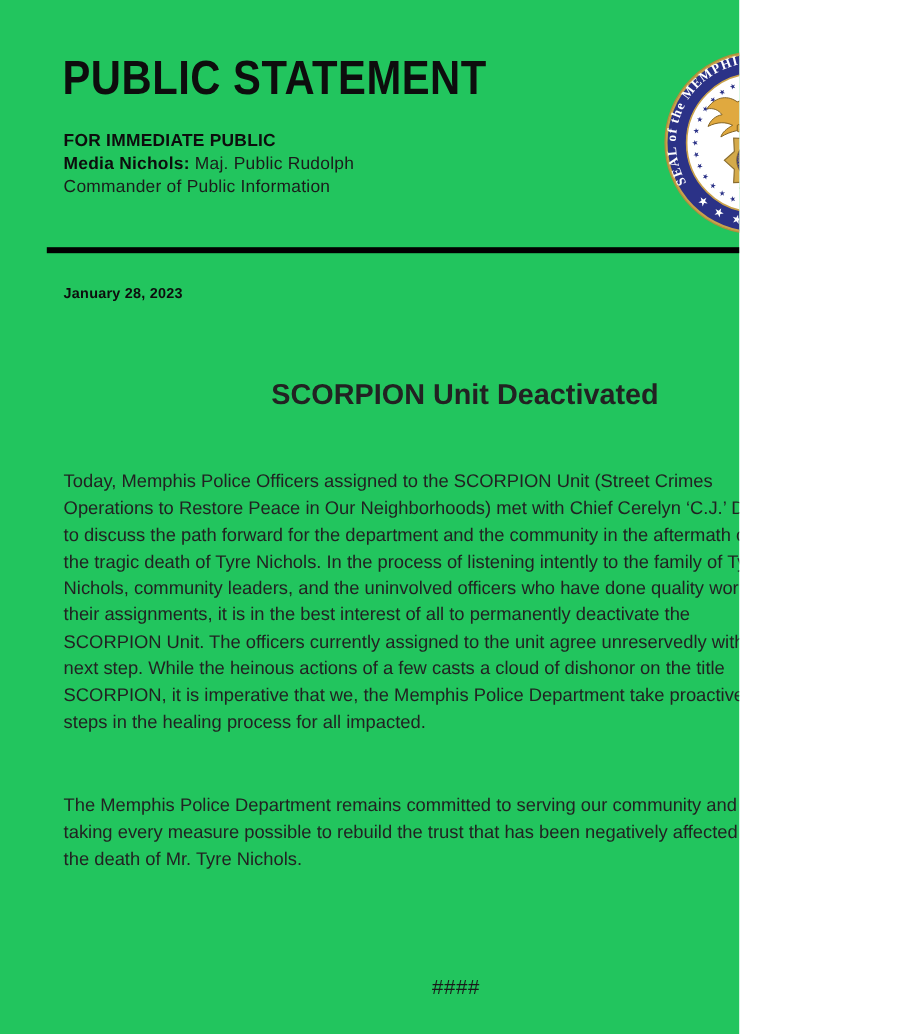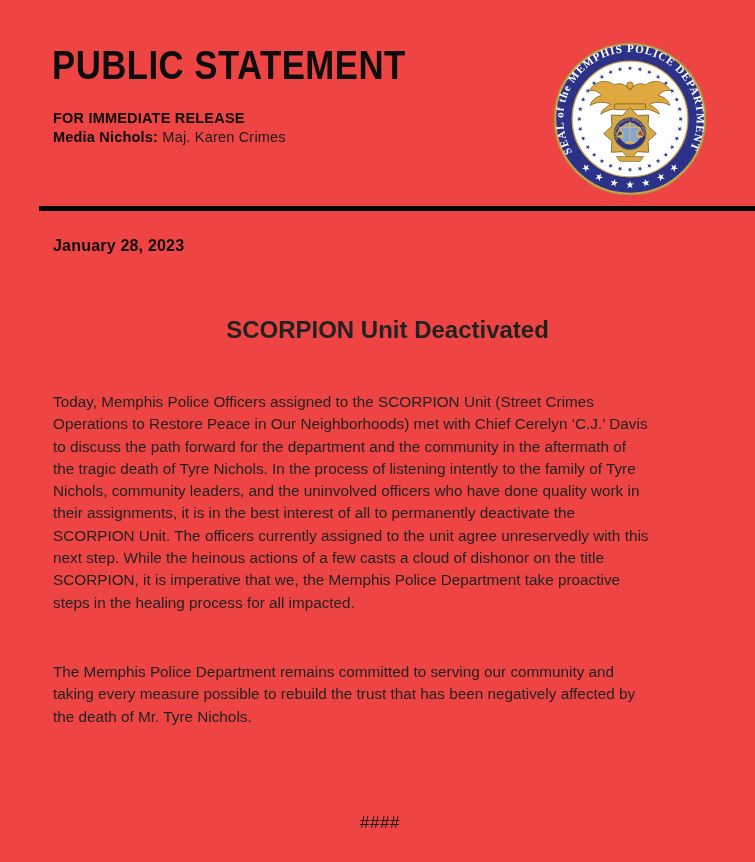--- a/index.html
+++ b/index.html
@@ -1,57 +1,58 @@
 <!DOCTYPE html>
 <html><head>
 <meta charset="utf-8">
 <style>
   html,body{margin:0;padding:0;background:#ffffff;}
   .page{
-    position:relative;width:755px;height:862px;background:#ef4444;
+    position:relative;width:616px;height:862px;background:#22c55e;
     font-family:"Liberation Sans",sans-serif;color:#000;overflow:hidden;
   }
   .doc-title{
     position:absolute;left:52px;top:45px;margin:0;
     font-size:40px;font-weight:700;line-height:1;white-space:nowrap;
     transform:scaleX(0.87);transform-origin:0 50%;letter-spacing:0.5px;color:#0d0d0d;
   }
   .contact{
     position:absolute;left:53px;top:109px;font-size:14.5px;line-height:18.8px;color:#1b1b1b;
     letter-spacing:0.2px;
   }
   .contact .b{font-weight:700;color:#0d0d0d;}
   .contact .gap{display:inline-block;width:14px;}
   .rule{position:absolute;left:39px;top:206px;width:716px;height:5px;background:#000;}
-  .date{position:absolute;left:53px;top:237px;font-size:16px;font-weight:700;letter-spacing:0.2px;color:#0d0d0d;}
+  .date{position:absolute;left:53px;top:237px;font-size:12px;font-weight:700;letter-spacing:0.2px;color:#0d0d0d;}
   .headline{position:absolute;left:10px;top:316px;width:755px;margin:0;text-align:center;
     font-size:24px;font-weight:700;color:#222;}
   .para{
     position:absolute;left:53px;width:685px;margin:0;
     font-size:15.3px;line-height:22.3px;color:#222;white-space:pre-line;
   }
   #para1{top:391px;}
   #para2{top:661px;}
   .endmark{position:absolute;left:0;top:813px;width:760px;text-align:center;
     font-size:17px;font-weight:400;color:#1a1a1a;letter-spacing:0.5px;}
   .seal{position:absolute;left:552px;top:41px;width:156px;height:156px;}
 </style>
 </head>
 <body>
 
 <div class="page">
 
   <h1 class="doc-title">PUBLIC STATEMENT</h1>
 
   <div class="contact">
-    <div><span class="b">FOR IMMEDIATE RELEASE</span></div>
+    <div><span class="b">FOR IMMEDIATE PUBLIC</span></div>
     <div>
       <span class="b">Media Nichols:</span>
-      <span>Maj. Karen Crimes</span>
+      <span>Maj. Public Rudolph</span>
     </div>
+    <div>Commander of Public Information</div>
   </div>
 
   <svg class="seal" viewBox="0 0 160 160" xmlns="http://www.w3.org/2000/svg">
     <defs>
       <path id="u-star" d="M0,-1 L0.2245,-0.309 L0.951,-0.309 L0.3633,0.118 L0.5878,0.809 L0,0.382 L-0.5878,0.809 L-0.3633,0.118 L-0.951,-0.309 L-0.2245,-0.309 Z"></path>
       <path id="arcOuter" d="M20.7,114.25 A68.5,68.5 0 1 1 139.3,114.25" fill="none"></path>
       <path id="arcInner" d="M67.8,100.7 A13.5,13.5 0 1 1 92.2,100.7" fill="none"></path>
     </defs>
 
     <circle cx="80" cy="80" r="77.5" fill="#ffffff" stroke="#b08f3c" stroke-width="1.6"></circle>

